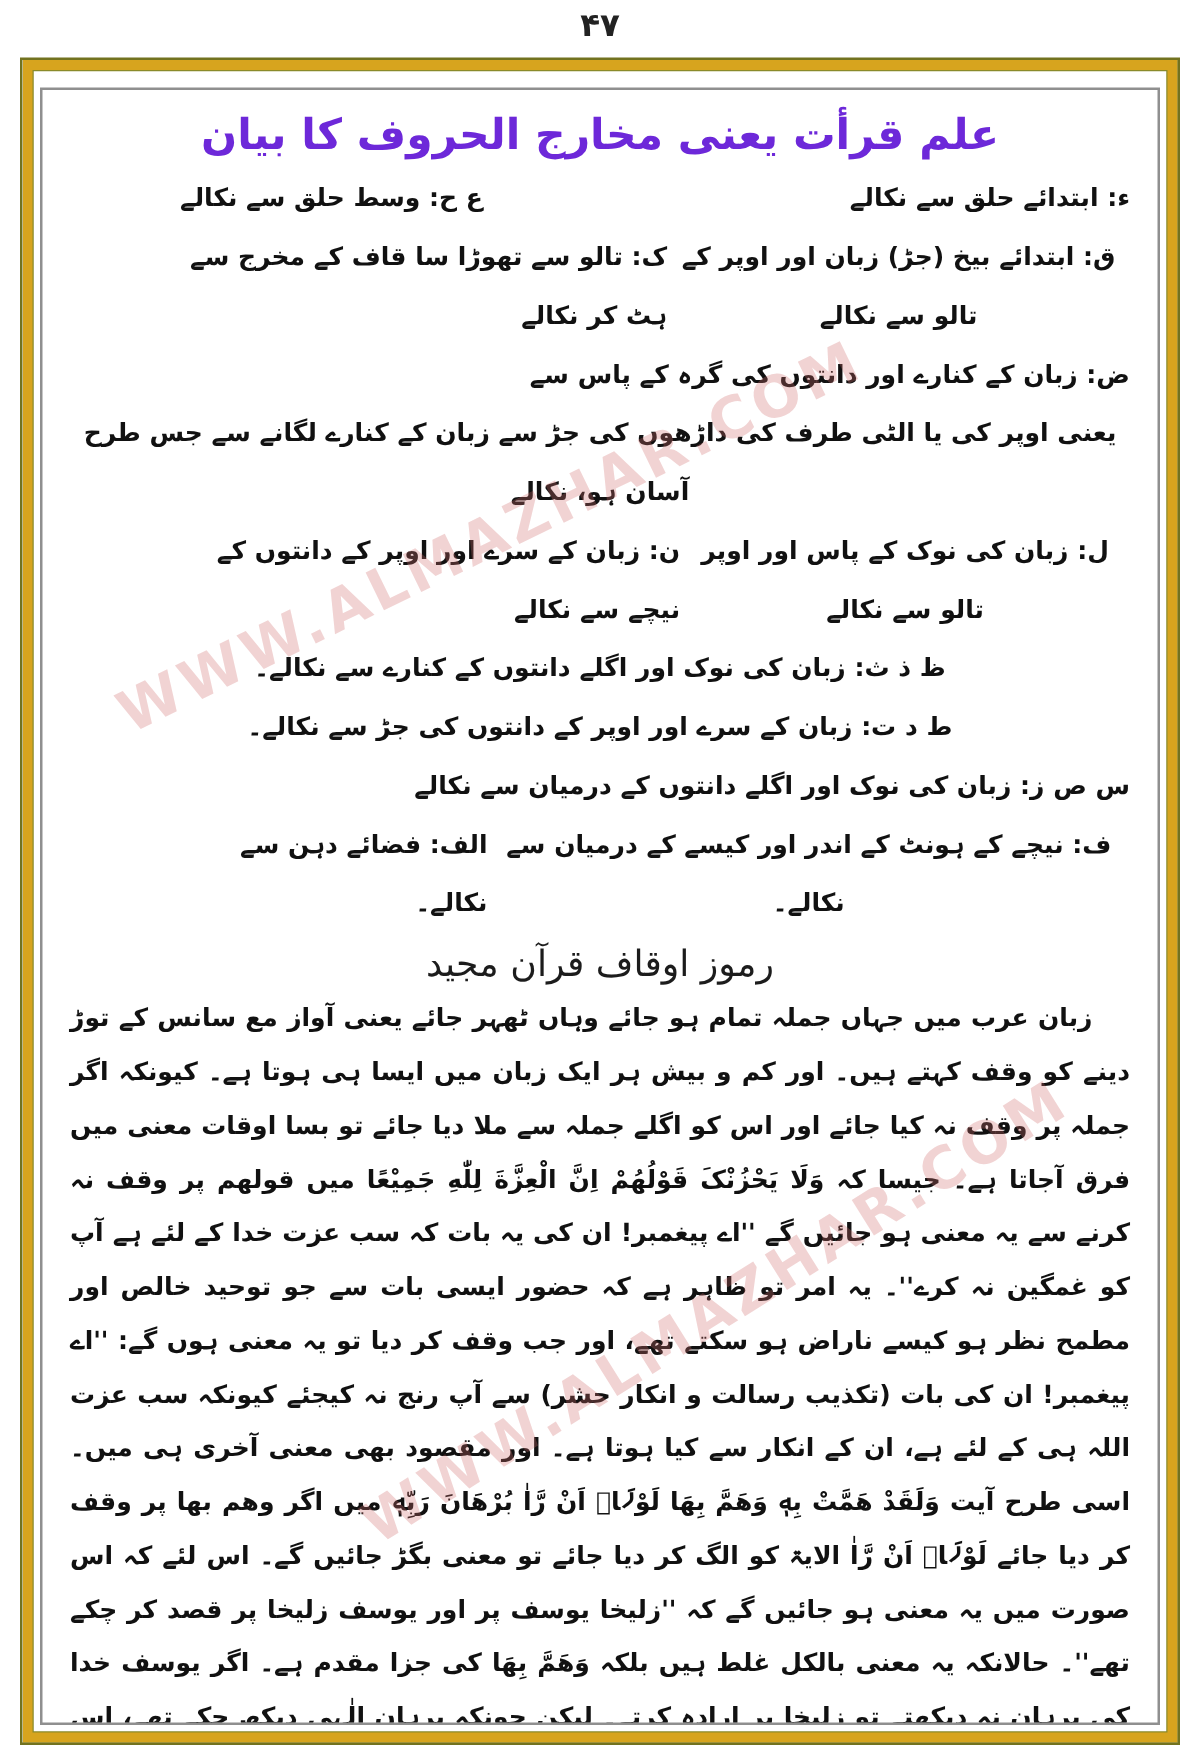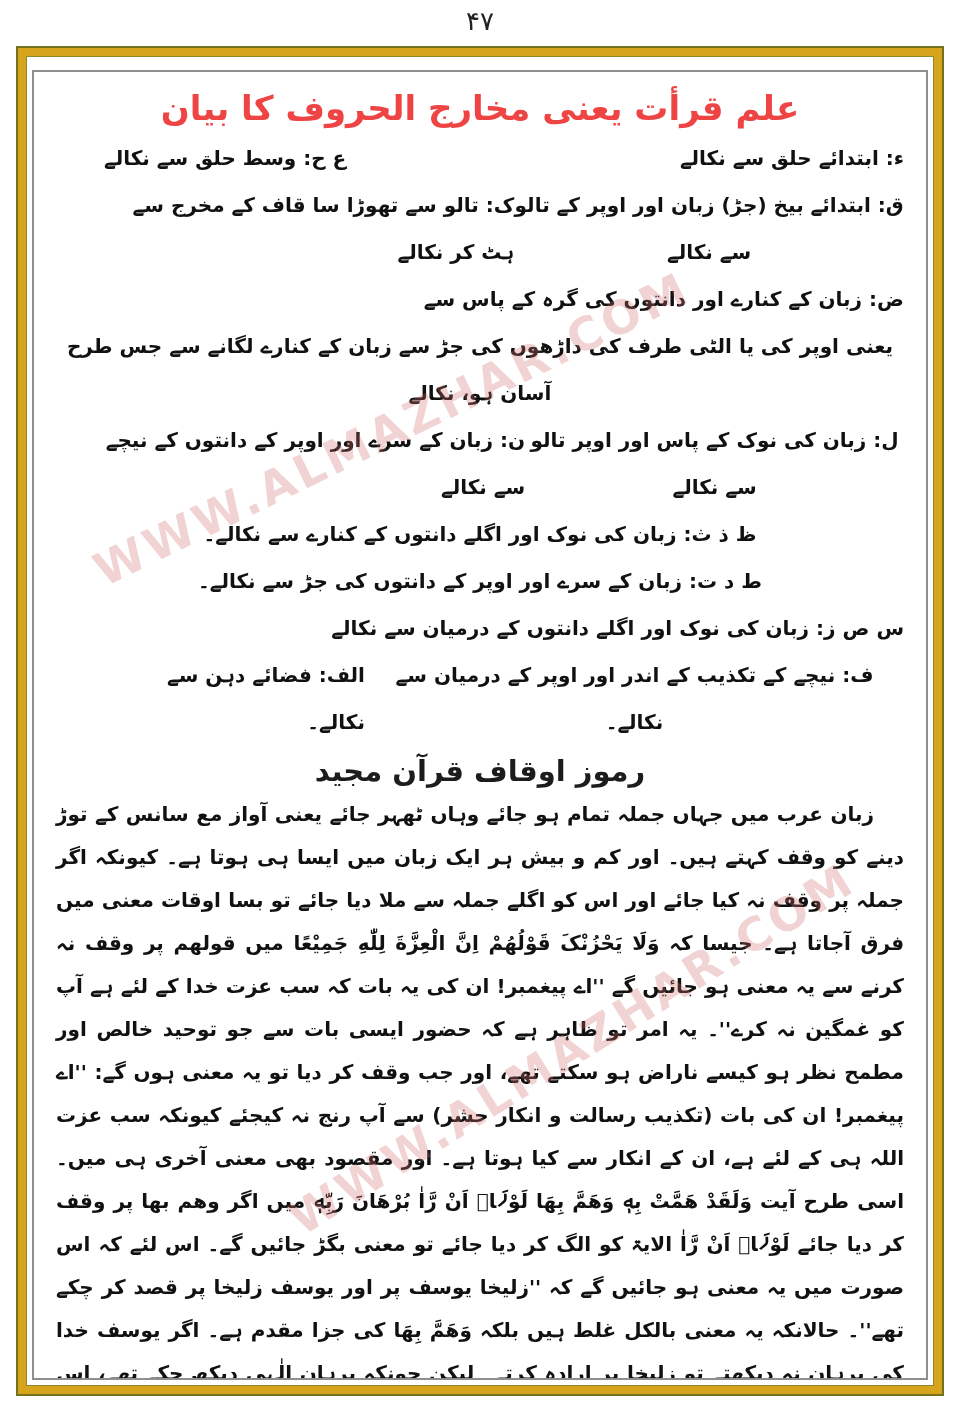--- a/index.html
+++ b/index.html
@@ -2,45 +2,45 @@
 <html lang="ur" dir="rtl"><head>
 <meta charset="utf-8">
 <style>
   html,body{margin:0;padding:0;}
   body{
     width:960px;height:1404px;position:relative;background:#ffffff;
     font-family:"DejaVu Sans", sans-serif;color:#111;overflow:hidden;
   }
   .page-number{
     position:absolute;top:6px;left:0;width:100%;text-align:center;
-    font-size:26px;font-weight:normal;color:#222;direction:rtl;
+    font-size:26px;font-weight:bold;color:#222;direction:rtl;
   }
   
   .frame{
     position:absolute;top:46px;left:16px;right:16px;bottom:8px;
     border:2px solid #72721f;
     box-shadow:inset 0 0 0 8px #d7a41e, inset 0 0 0 9px #8a8a2a;
     padding:22px 14px 14px 14px;box-sizing:border-box;
   }
   .inner{
     border:2px solid #8f8f8f;height:100%;box-sizing:border-box;
     padding:6px 22px 4px 22px;position:relative;overflow:hidden;background:transparent;
   }
   h1.main-heading{
-    margin:10px 0 6px 0;text-align:center;color:#ef4444;
+    margin:10px 0 6px 0;text-align:center;color:#6d28d9;
     font-size:34px;font-weight:bold;line-height:1.2;
   }
   h2.second-heading{
     margin:8px 0 4px 0;text-align:center;color:#1c1c1c;
-    font-size:29px;font-weight:bold;line-height:1.2;
+    font-size:29px;font-weight:normal;line-height:1.2;
   }
   .mk{font-size:20px;font-weight:bold;line-height:47px;direction:rtl;}
   .mk-row{display:flex;justify-content:space-between;padding-left:48px;}
   .mk-right{text-align:center;}
-  .mk-left{text-align:right;}
+  .mk-left{text-align:right;margin-left:40px;}
   .mk-full{text-align:center;}
   .mk-center{text-align:center;}
   .para{
     font-size:20px;line-height:43px;text-align:justify;direction:rtl;
     margin:0;font-weight:bold;
   }
   .para.indent{text-indent:30px;}
   .watermark{
     position:absolute;direction:ltr;font-size:46px;font-weight:bold;
     letter-spacing:4px;color:rgba(208,110,110,0.30);white-space:nowrap;
@@ -75,21 +75,21 @@
       <div class="mk-row">
         <span class="mk-right">ل: زبان کی نوک کے پاس اور اوپر تالو سے نکالے</span>
         <span class="mk-left">ن: زبان کے سرے اور اوپر کے دانتوں کے نیچے سے نکالے</span>
       </div>
       <div class="mk-center">ظ ذ ث: زبان کی نوک اور اگلے دانتوں کے کنارے سے نکالے۔</div>
       <div class="mk-center">ط د ت: زبان کے سرے اور اوپر کے دانتوں کی جڑ سے نکالے۔</div>
       <div class="mk-row">
         <span class="mk-right">س ص ز: زبان کی نوک اور اگلے دانتوں کے درمیان سے نکالے</span>
       </div>
       <div class="mk-row">
-        <span class="mk-right">ف: نیچے کے تکذیب کے اندر اور اوپر کے درمیان سے نکالے۔</span>
+        <span class="mk-right">ف: نیچے کے ہونٹ کے اندر اور کیسے کے درمیان سے نکالے۔</span>
         <span class="mk-left">الف: فضائے دہن سے نکالے۔</span>
       </div>
     </div>
 
     <h2 class="second-heading">رموز اوقاف قرآن مجید</h2>
 
     <p class="para indent">زبان عرب میں جہاں جملہ تمام ہو جائے وہاں ٹھہر جائے یعنی آواز مع سانس کے توڑ دینے کو وقف کہتے ہیں۔ اور کم و بیش ہر ایک زبان میں ایسا ہی ہوتا ہے۔ کیونکہ اگر جملہ پر وقف نہ کیا جائے اور اس کو اگلے جملہ سے ملا دیا جائے تو بسا اوقات معنی میں فرق آجاتا ہے۔ جیسا کہ وَلَا یَحْزُنْکَ قَوْلُهُمْ اِنَّ الْعِزَّةَ لِلّٰهِ جَمِیْعًا میں قولھم پر وقف نہ کرنے سے یہ معنی ہو جائیں گے ''اے پیغمبر! ان کی یہ بات کہ سب عزت خدا کے لئے ہے آپ کو غمگین نہ کرے''۔ یہ امر تو ظاہر ہے کہ حضور ایسی بات سے جو توحید خالص اور مطمح نظر ہو کیسے ناراض ہو سکتے تھے، اور جب وقف کر دیا تو یہ معنی ہوں گے: ''اے پیغمبر! ان کی بات (تکذیب رسالت و انکار حشر) سے آپ رنج نہ کیجئے کیونکہ سب عزت اللہ ہی کے لئے ہے، ان کے انکار سے کیا ہوتا ہے۔ اور مقصود بھی معنی آخری ہی میں۔ اسی طرح آیت وَلَقَدْ هَمَّتْ بِهٖ وَهَمَّ بِهَا لَوْلَاۤ اَنْ رَّاٰ بُرْهَانَ رَبِّهٖ میں اگر وھم بھا پر وقف کر دیا جائے لَوْلَاۤ اَنْ رَّاٰ الایۃ کو الگ کر دیا جائے تو معنی بگڑ جائیں گے۔ اس لئے کہ اس صورت میں یہ معنی ہو جائیں گے کہ ''زلیخا یوسف پر اور یوسف زلیخا پر قصد کر چکے تھے''۔ حالانکہ یہ معنی بالکل غلط ہیں بلکہ وَهَمَّ بِهَا کی جزا مقدم ہے۔ اگر یوسف خدا کی برہان نہ دیکھتے تو زلیخا پر ارادہ کرتے۔ لیکن چونکہ برہان الٰہی دیکھ چکے تھے، اس لیے ارادہ بھی نہ کیا امام نافع کے نزدیک معنی ہی کے لحاظ سے وقف کیا جاتا ہے۔</p>
 
     <div class="watermark wm1">WWW.ALMAZHAR.COM</div>
     <div class="watermark wm2">WWW.ALMAZHAR.COM</div>

